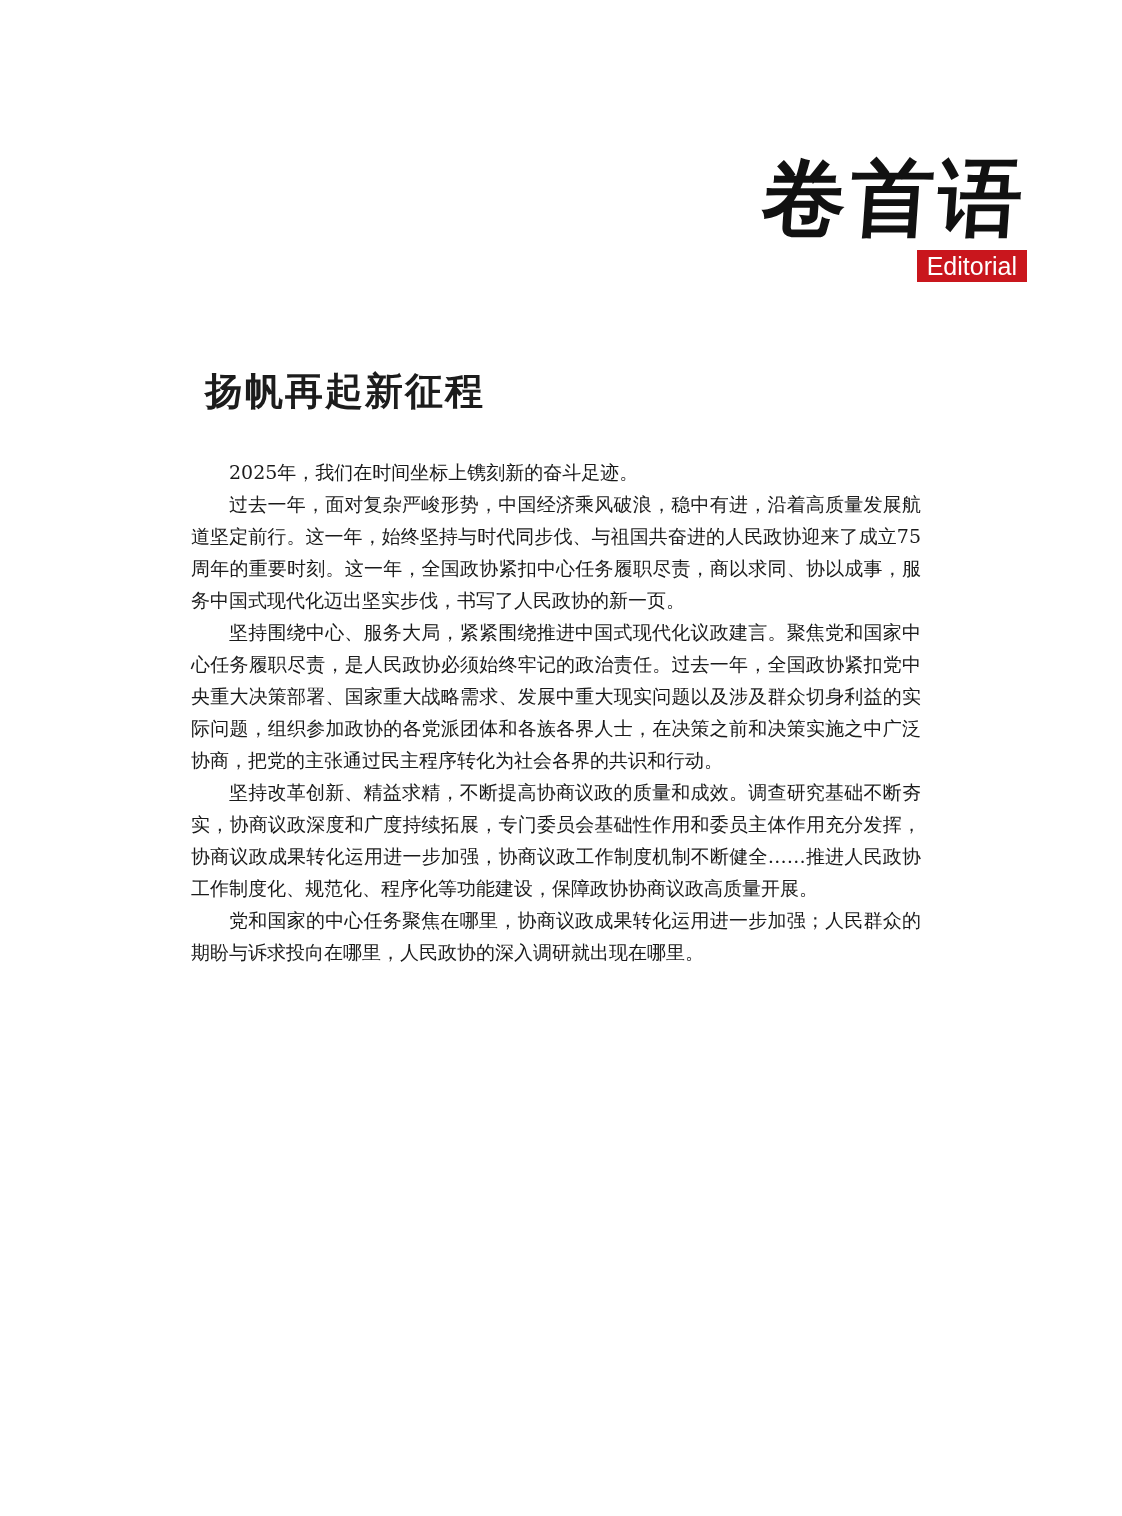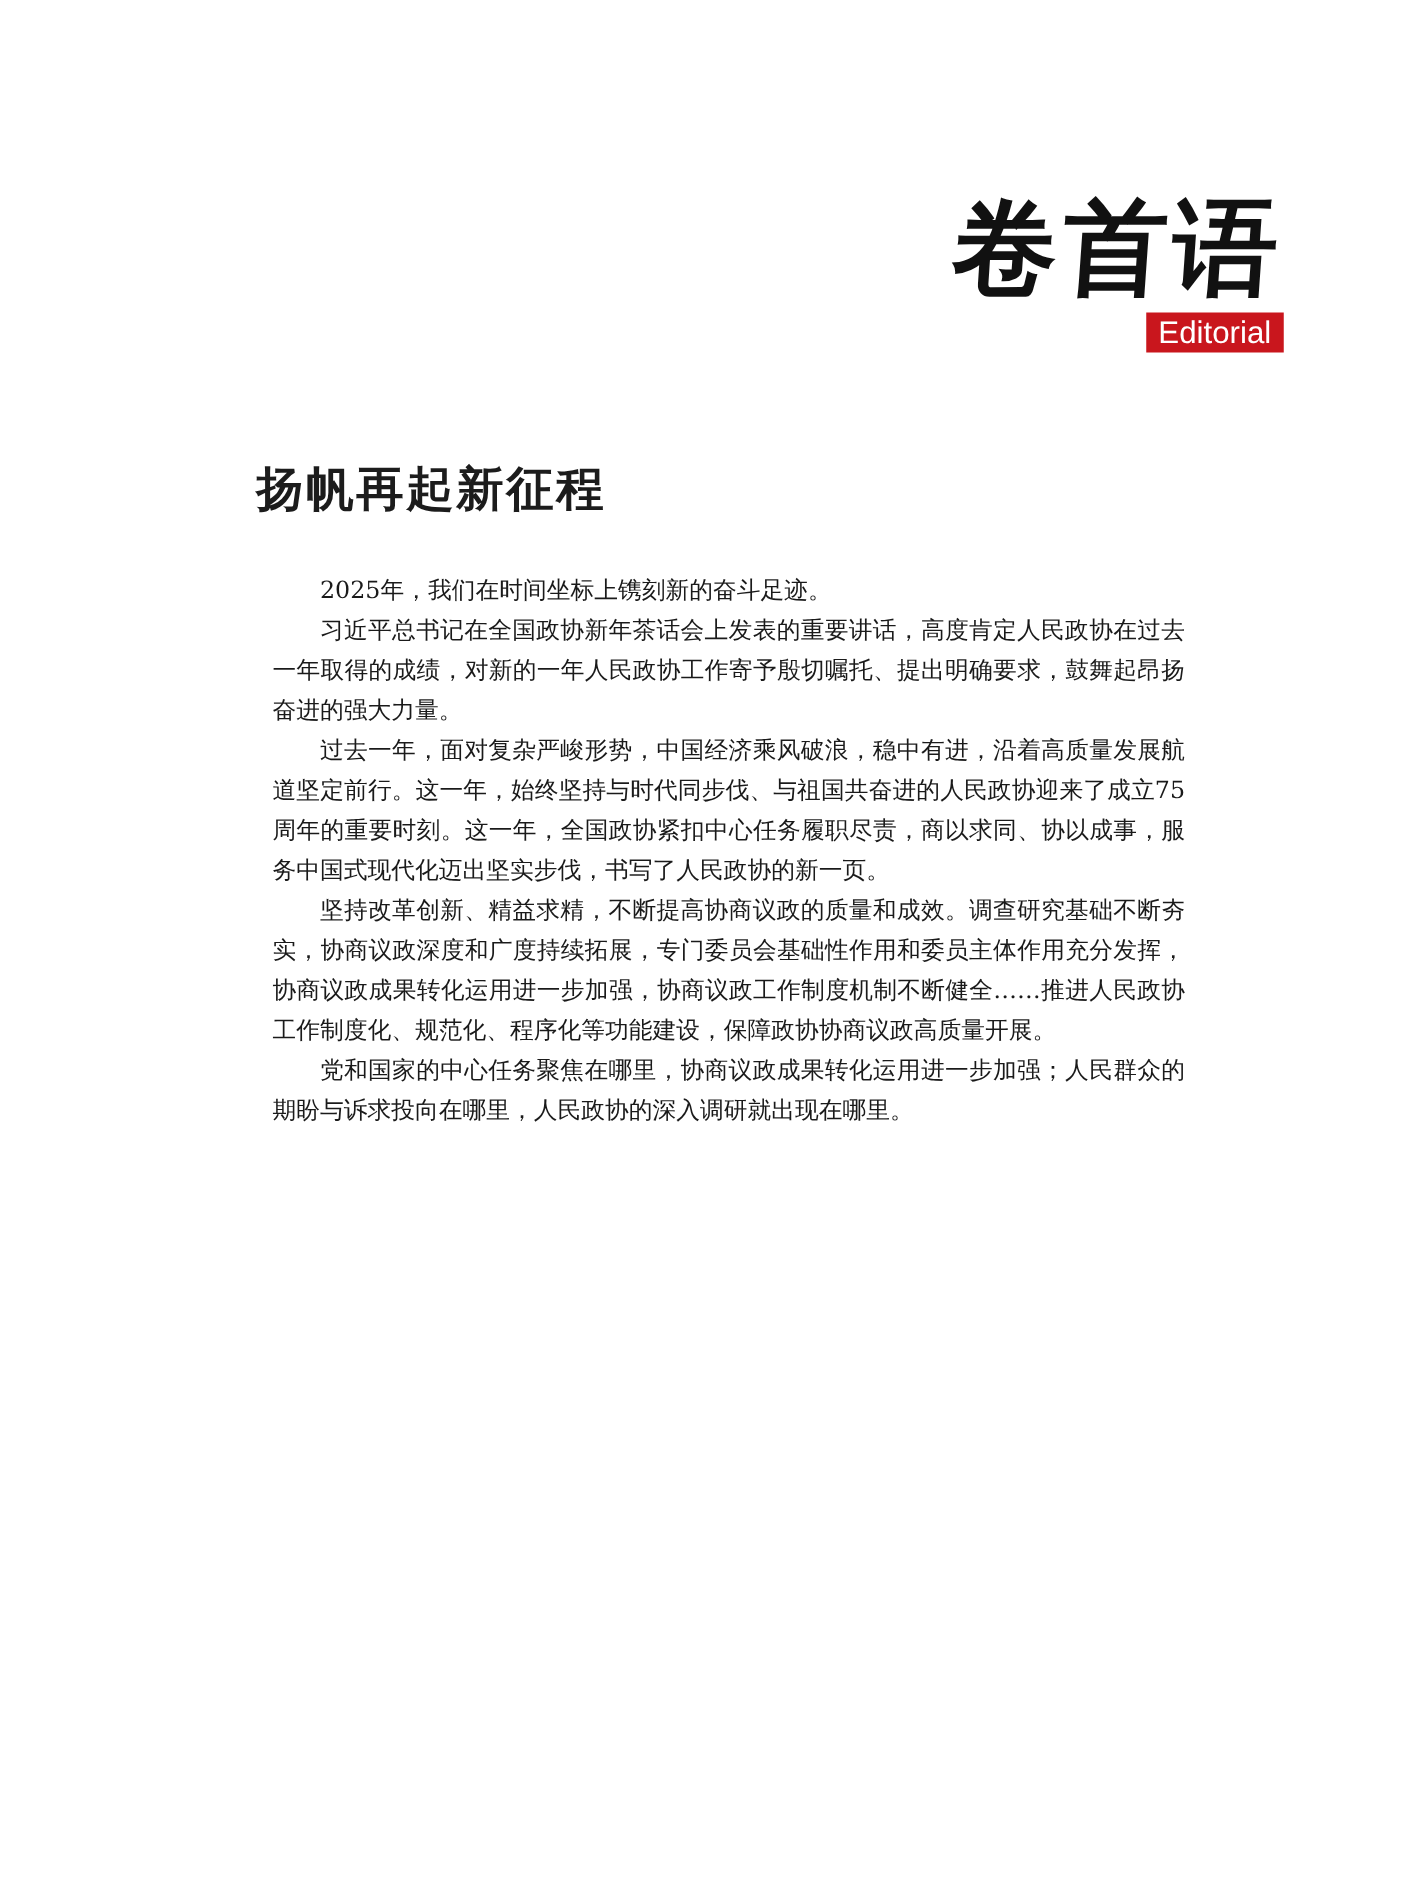--- a/index.html
+++ b/index.html
@@ -59,21 +59,21 @@
     font-size: 38px;
     letter-spacing: 2px;
     color: #1c1c1c;
     white-space: nowrap;
   }
 
   
   .article-body {
     position: absolute;
     top: 456px;
-    left: 218px;
+    left: 191px;
     width: 730px;
     color: #1a1a1a;
   }
   .article-body p {
     font-family: "DejaVu Serif", serif;
     font-size: 19px;
     line-height: 32px;
     text-align: justify;
     text-indent: 2em;
     margin: 0;
@@ -86,19 +86,19 @@
 
   <div class="masthead">
     <div class="calligraphy">卷首语</div>
     <span class="editorial-badge" style="background-color: rgb(201, 22, 29);">Editorial</span>
   </div>
 
   <h1 class="article-title">扬帆再起新征程</h1>
 
   <div class="article-body">
     <p>2025年，我们在时间坐标上镌刻新的奋斗足迹。</p>
-    <p>习近平总书记在全国政协新年茶话会上发表的重要讲话，高度肯定人民政协在过去一年取得的成绩，对新的一年人民政协工作寄予殷切嘱托、提出明确要求，鼓舞起昂扬奋进的强大力量。</p>
     <p>过去一年，面对复杂严峻形势，中国经济乘风破浪，稳中有进，沿着高质量发展航道坚定前行。这一年，始终坚持与时代同步伐、与祖国共奋进的人民政协迎来了成立75周年的重要时刻。这一年，全国政协紧扣中心任务履职尽责，商以求同、协以成事，服务中国式现代化迈出坚实步伐，书写了人民政协的新一页。</p>
+    <p>坚持围绕中心、服务大局，紧紧围绕推进中国式现代化议政建言。聚焦党和国家中心任务履职尽责，是人民政协必须始终牢记的政治责任。过去一年，全国政协紧扣党中央重大决策部署、国家重大战略需求、发展中重大现实问题以及涉及群众切身利益的实际问题，组织参加政协的各党派团体和各族各界人士，在决策之前和决策实施之中广泛协商，把党的主张通过民主程序转化为社会各界的共识和行动。</p>
     <p>坚持改革创新、精益求精，不断提高协商议政的质量和成效。调查研究基础不断夯实，协商议政深度和广度持续拓展，专门委员会基础性作用和委员主体作用充分发挥，协商议政成果转化运用进一步加强，协商议政工作制度机制不断健全……推进人民政协工作制度化、规范化、程序化等功能建设，保障政协协商议政高质量开展。</p>
     <p>党和国家的中心任务聚焦在哪里，协商议政成果转化运用进一步加强；人民群众的期盼与诉求投向在哪里，人民政协的深入调研就出现在哪里。</p>
   </div>
 
 </div>
 
 </body></html>

